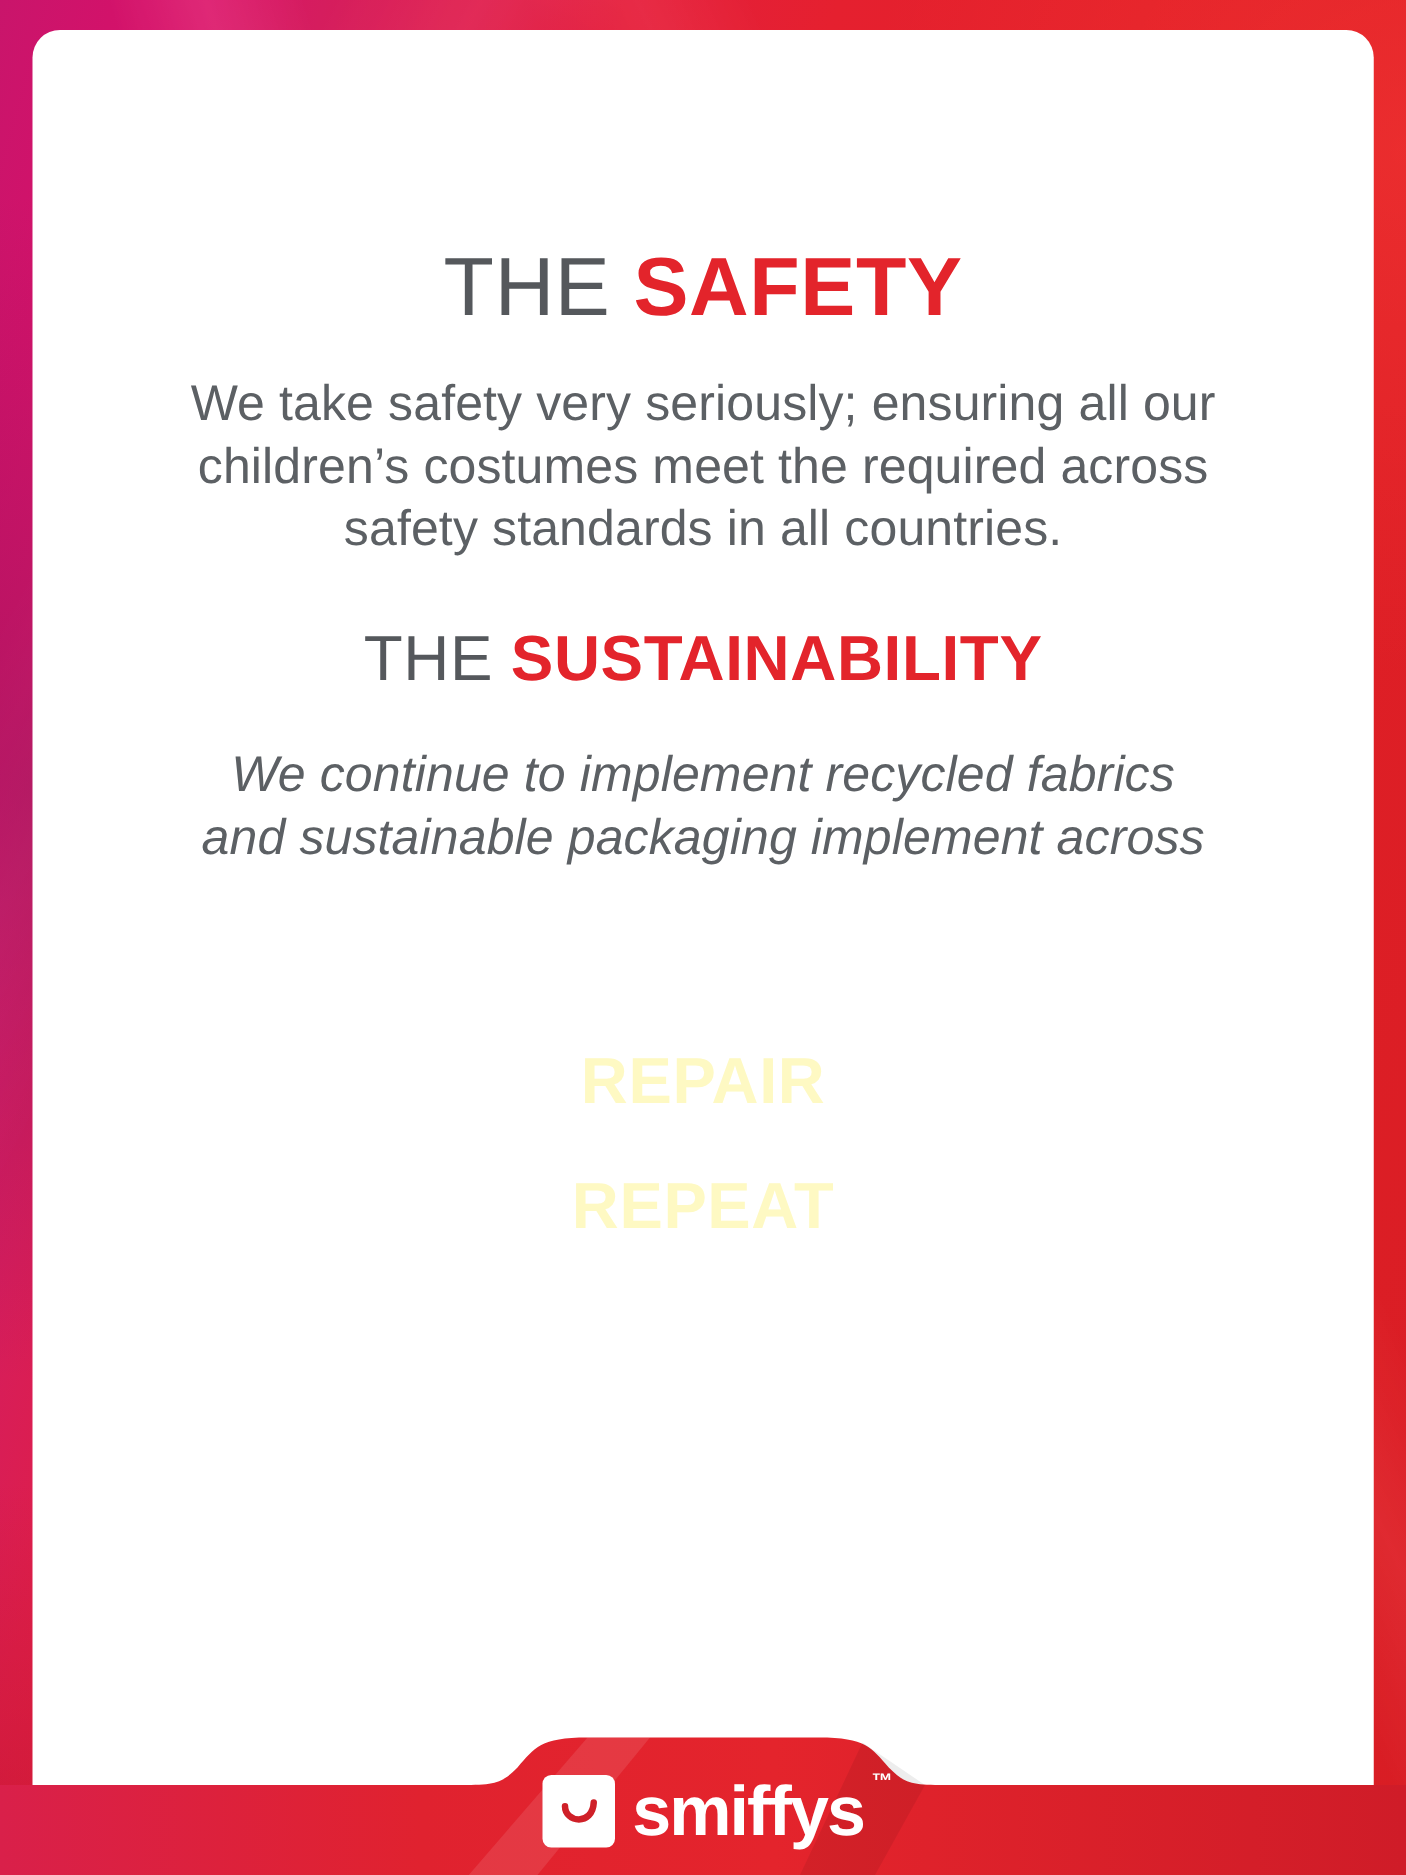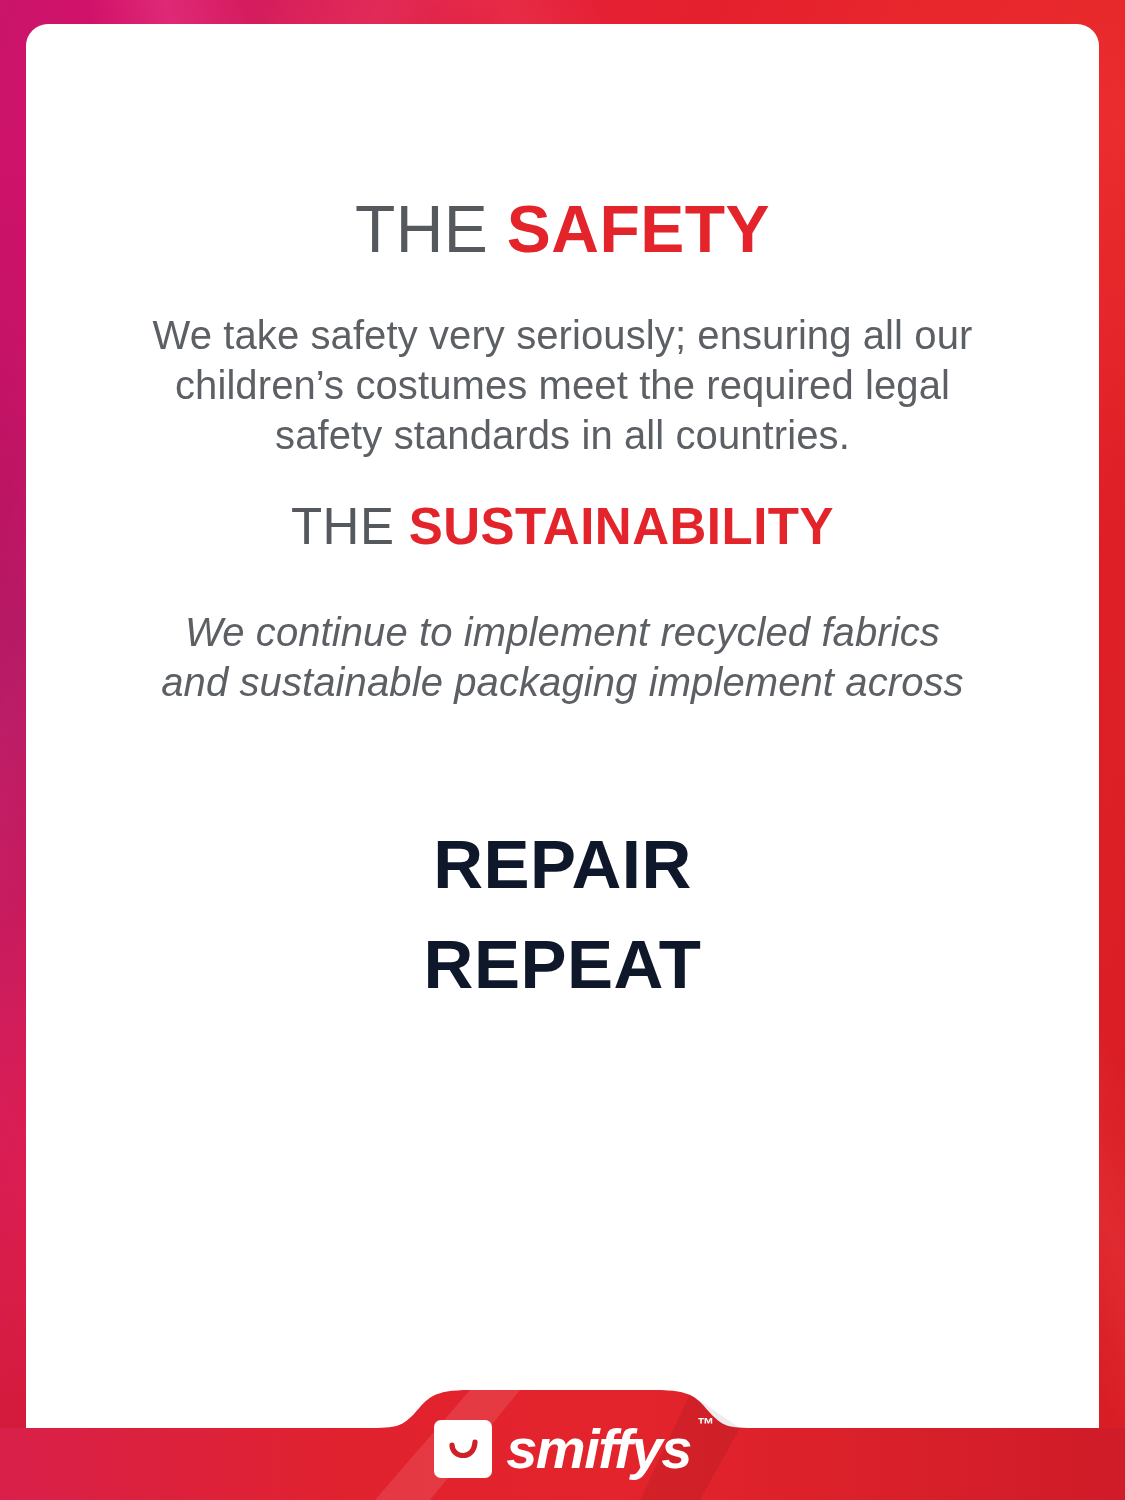--- a/index.html
+++ b/index.html
@@ -95,21 +95,21 @@
   #heading-sustainability {
     position: absolute;
     left: 0; right: 0;
     top: 501px;
     font-size: 51px;
   }
 
   .body-copy {
     position: absolute;
     left: 0; right: 0;
-    margin: 12px;
+    margin: 0;
     color: #5c6064;
     font-size: 40px;
     font-weight: 400;
     line-height: 50px;
     letter-spacing: .1px;
     text-align: center;
   }
   #copy-safety { top: 298px; }
   #copy-sustainability { top: 595px; font-style: italic; }
 
@@ -117,23 +117,23 @@
 
   
   #slogan {
     position: absolute;
     left: 0; right: 0;
     top: 815px;
     text-align: center;
   }
   .slogan-line {
     display: block;
-    color: #0f172a;
-    font-weight: 700;
-    font-size: 69px;
+    color: #fef9c3;
+    font-weight: 700;
+    font-size: 52px;
     letter-spacing: .5px;
     line-height: 100px;
   }
 
   
   #logo-tab {
     position: absolute;
     left: 0;
     bottom: 0;
     width: 1125px;
@@ -144,21 +144,20 @@
   #logo-group {
     position: absolute;
     left: 0;
     right: 0;
     bottom: 8px;
     height: 86px;
     display: flex;
     align-items: center;
     justify-content: center;
     gap: 14px;
-    font-style: italic;
   }
   #smile-badge {
     width: 58px;
     height: 58px;
     background: #ffffff;
     border-radius: 7px;
     display: flex;
     align-items: center;
     justify-content: center;
     flex: none;
@@ -193,21 +192,21 @@
 
   <div class="card"></div>
 
   <div class="heading" id="heading-safety">
     <span class="light">THE</span>
     <span class="bold">SAFETY</span>
   </div>
 
   <p class="body-copy" id="copy-safety">
     <span class="ln">We take safety very seriously; ensuring all our</span>
-    <span class="ln">children’s costumes meet the required legal</span>
+    <span class="ln">children’s costumes meet the required across</span>
     <span class="ln">safety standards in all countries.</span>
   </p>
 
   <div class="heading" id="heading-sustainability">
     <span class="light">THE</span>
     <span class="bold">SUSTAINABILITY</span>
   </div>
 
   <p class="body-copy" id="copy-sustainability">
     <span class="ln">We continue to implement recycled fabrics</span>

